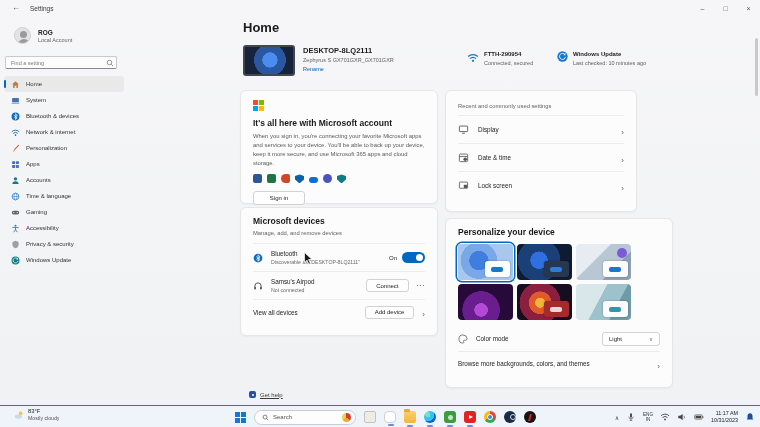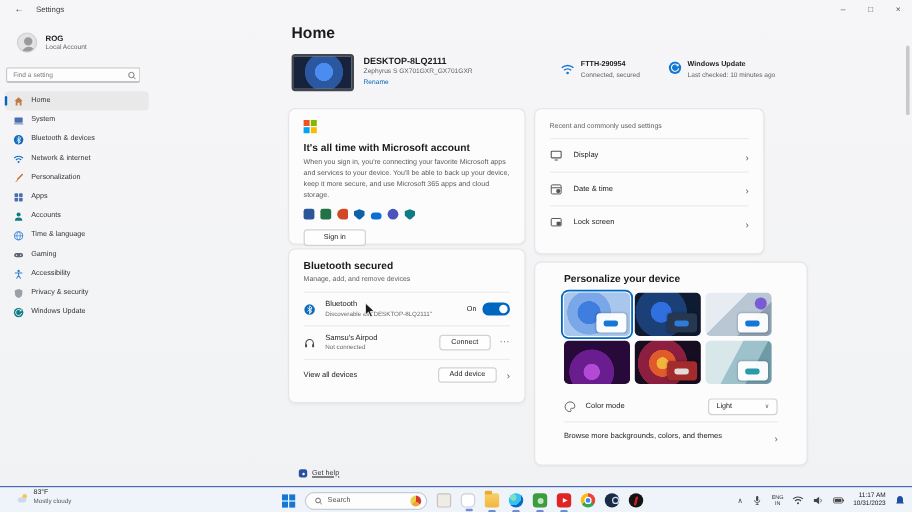--- a/index.html
+++ b/index.html
@@ -87,21 +87,21 @@
 
   
   .rec-card{left:445px;top:90px;width:192px;height:122px;padding:8px 12px}
   .rec-title{font-size:8.5px;font-weight:bold}
   .rec-sub{font-size:5.8px;color:#5f5f5f;margin-top:4px;padding-bottom:6px}
   .recrow{display:flex;align-items:center;height:27px}
   .recrow .ric{width:11px;height:11px;margin-right:9px}
   .recrow .rlab{flex:1}
 
   
-  .pers-card{left:445px;top:218px;width:228px;height:170px;padding:8px 24px}
+  .pers-card{left:445px;top:218px;width:228px;height:170px;padding:8px 12px}
   .pers-title{font-size:8.5px;font-weight:bold}
   .thgrid{display:grid;grid-template-columns:repeat(3,55px);gap:4px;margin-top:7px}
   .th{width:55px;height:36px;border-radius:4px;position:relative;overflow:hidden}
   .th.sel{box-shadow:0 0 0 1px #fff,0 0 0 2.5px #0067c0}
   .mini{position:absolute;right:3px;bottom:3px;width:25px;height:16px;border-radius:3px;background:rgba(255,255,255,.95);box-shadow:0 0 2px rgba(0,0,0,.35)}
   .mini::after{content:"";position:absolute;left:6px;top:6px;width:12px;height:4.5px;border-radius:2px;background:#1577d4}
   .mini.dark{background:#26374f}.mini.dark::after{background:#2f7bd9}
   .mini.red{background:#a42b2b}.mini.red::after{background:#e3dada}
   .mini.teal::after{background:#2a9aa8}
   .th1{background:radial-gradient(circle at 38% 46%,#3f7ede 0 24%,#79a7e8 25% 46%,#a9c6ec 47% 100%)}
@@ -307,36 +307,36 @@
     <div class="hdr-upd-name">Windows Update</div>
     <div class="hdr-upd-status">Last checked: 10 minutes ago</div>
 
     <section class="card ms-card">
       <div class="mslogo">
         <i style="background:#f25022"></i>
           <i style="background:#7fba00"></i>
           <i style="background:#00a4ef"></i>
           <i style="background:#ffb900"></i>
       </div>
-      <div class="ms-title">It's all time with Microsoft account</div>
+      <div class="ms-title">It's all here with Microsoft account</div>
       <div class="ms-body">When you sign in, you're connecting your favorite Microsoft apps and services to your device. You'll be able to back up your device, keep it more secure, and use Microsoft 365 apps and cloud storage.</div>
       <div class="ms-apps">
         <span class="mapp word"></span>
         <span class="mapp excel"></span>
         <span class="mapp ppt"></span>
         <span class="mapp shield"></span>
         <span class="mapp cloud"></span>
         <span class="mapp teams"></span>
         <span class="mapp store"></span>
       </div>
       <button class="signin">Sign in</button>
     </section>
 
     <section class="card bt-card">
-      <div class="bt-title">Bluetooth secured</div>
+      <div class="bt-title">Microsoft devices</div>
       <div class="bt-sub divider-b">Manage, add, and remove devices</div>
       <div class="divider"></div>
       <div class="btrow">
         <svg class="ric" viewBox="0 0 16 16">
             <circle cx="8" cy="8" r="7" fill="#0f6cbd"></circle>
             <path d="M8 2.8 V13.2 L11 10.6 L5 5.4 M8 13.2 L11 5.4 L8 2.8 M5 10.6 L11 5.4" stroke="#fff" stroke-width="1" fill="none"></path>
           </svg>
         <span>
           <div class="rlab">Bluetooth</div>
           <div class="rsub">Discoverable as "DESKTOP-8LQ2111"</div>

